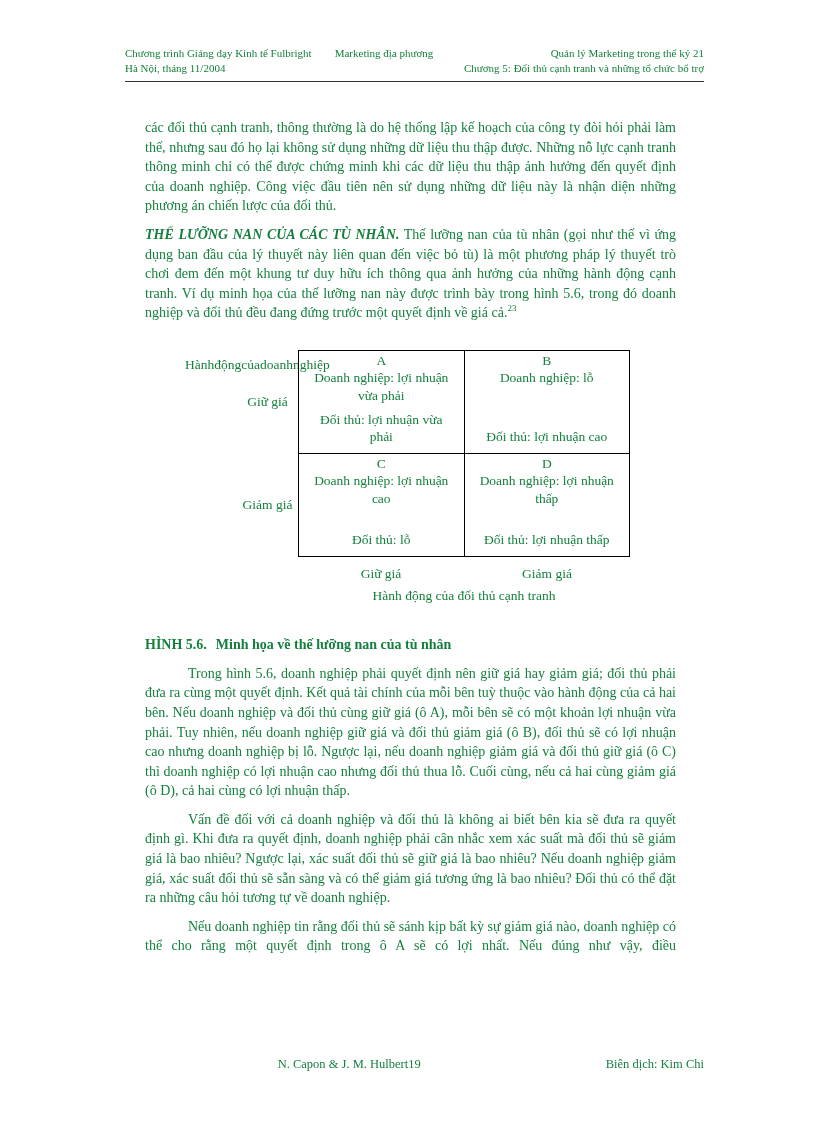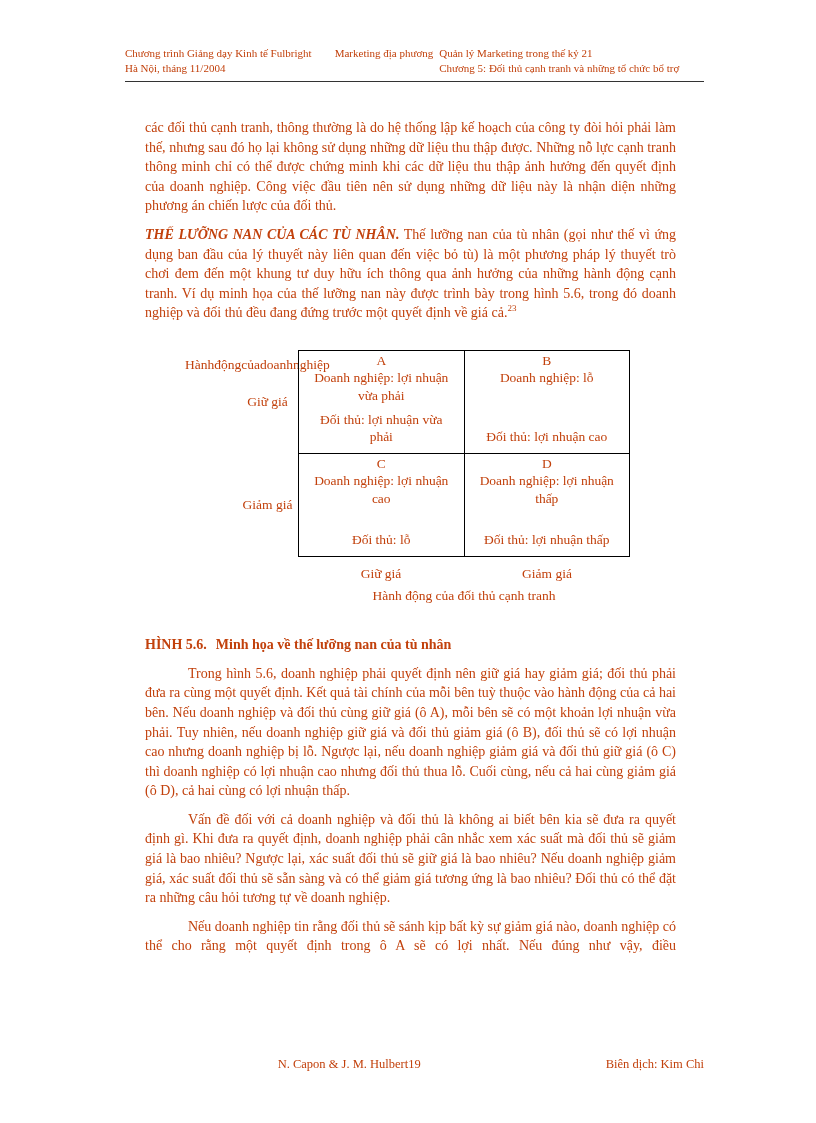--- a/index.html
+++ b/index.html
@@ -3,34 +3,34 @@
 <meta charset="utf-8">
 <style>
   * { margin:0; padding:0; box-sizing:border-box; }
   html,body { background:#e8e8e8; }
   .page {
     position:relative;
     width:816px; height:1123px;
     margin:0 auto;
     background:#ffffff;
     font-family:"Liberation Serif", serif;
-    color:#c2410c;
+    color:#15803d;
     overflow:hidden;
   }
   
   .header {
     position:absolute; top:46px; left:125px; right:112px;
     display:flex; align-items:flex-start;
     font-size:11px; line-height:14.5px;
     border-bottom:1px solid #333;
     padding-bottom:6px;
   }
   .header .h-left { flex:1; text-align:left; }
   .header .h-center { flex:0 0 auto; text-align:left; padding:0 6px; }
-  .header .h-right { flex:1.3; text-align:left; }
+  .header .h-right { flex:1.3; text-align:right; }
   
   .content {
     position:absolute; top:118px; left:145px; width:531px;
     font-size:14px; line-height:19.6px;
     text-align:justify;
   }
   p.para { margin-top:9px; }
   p.para:first-child { margin-top:0; }
   .lead-bi { font-weight:bold; font-style:italic; }
   sup { font-size:9px; line-height:0; vertical-align:super; }

